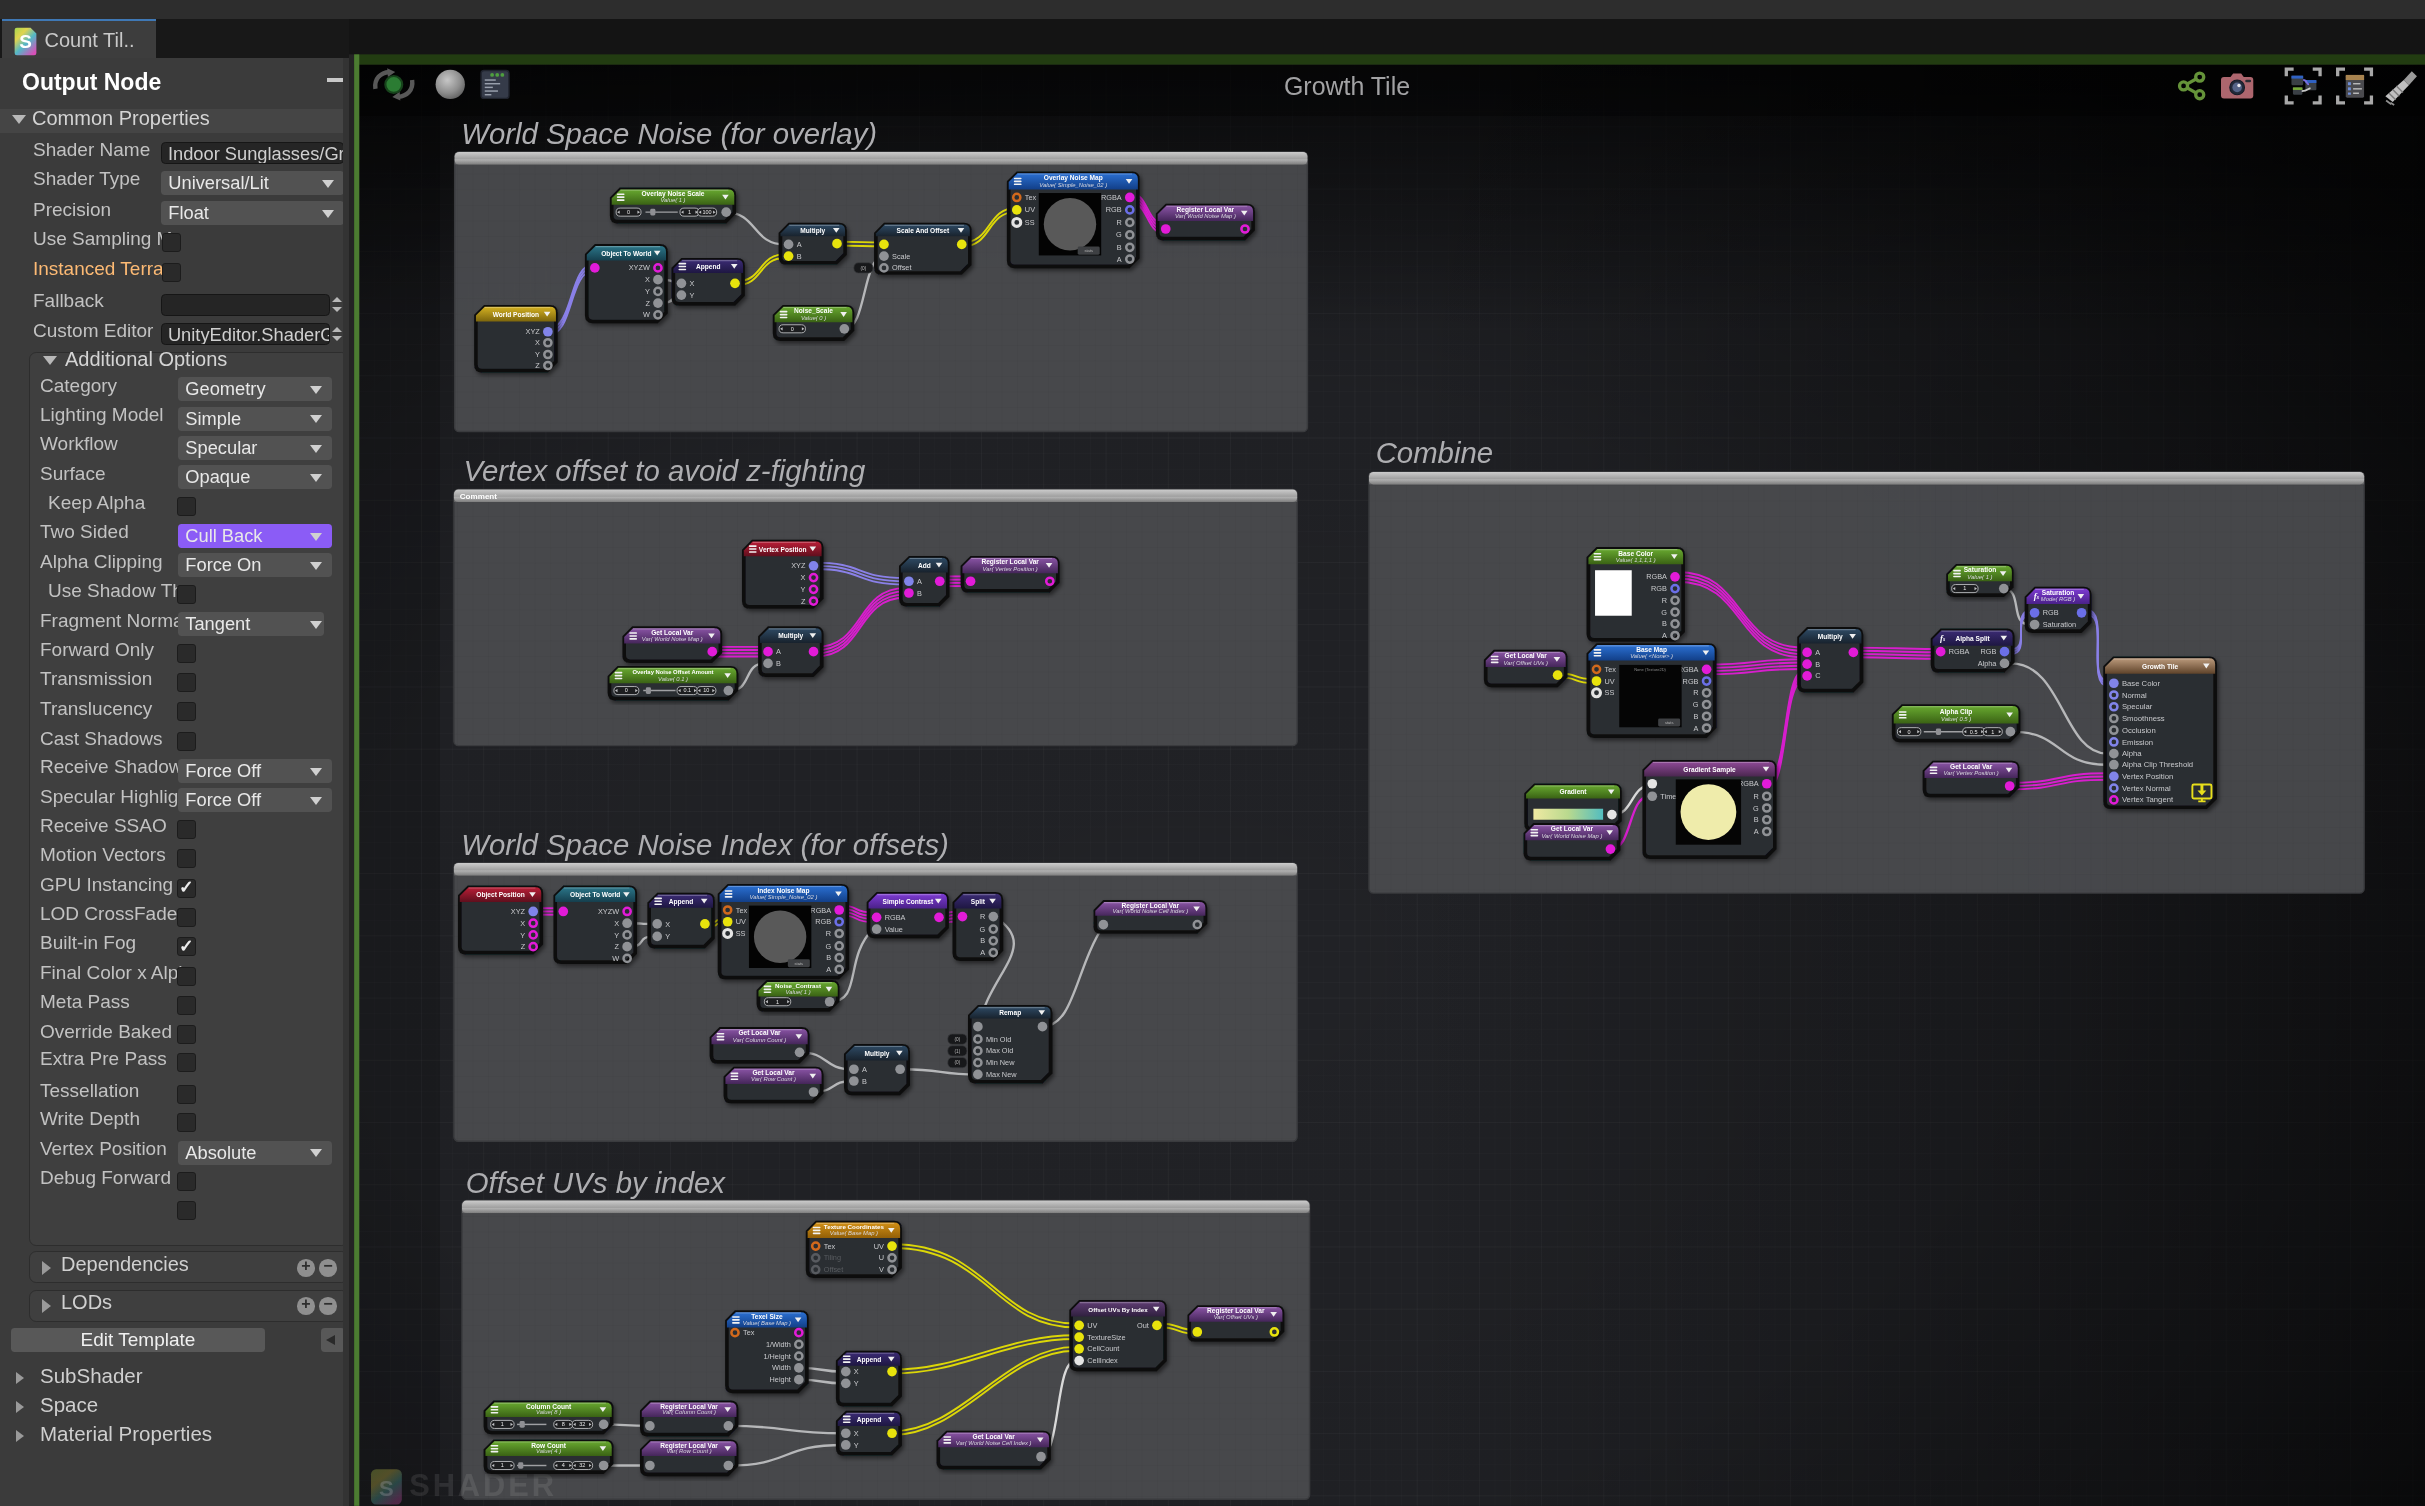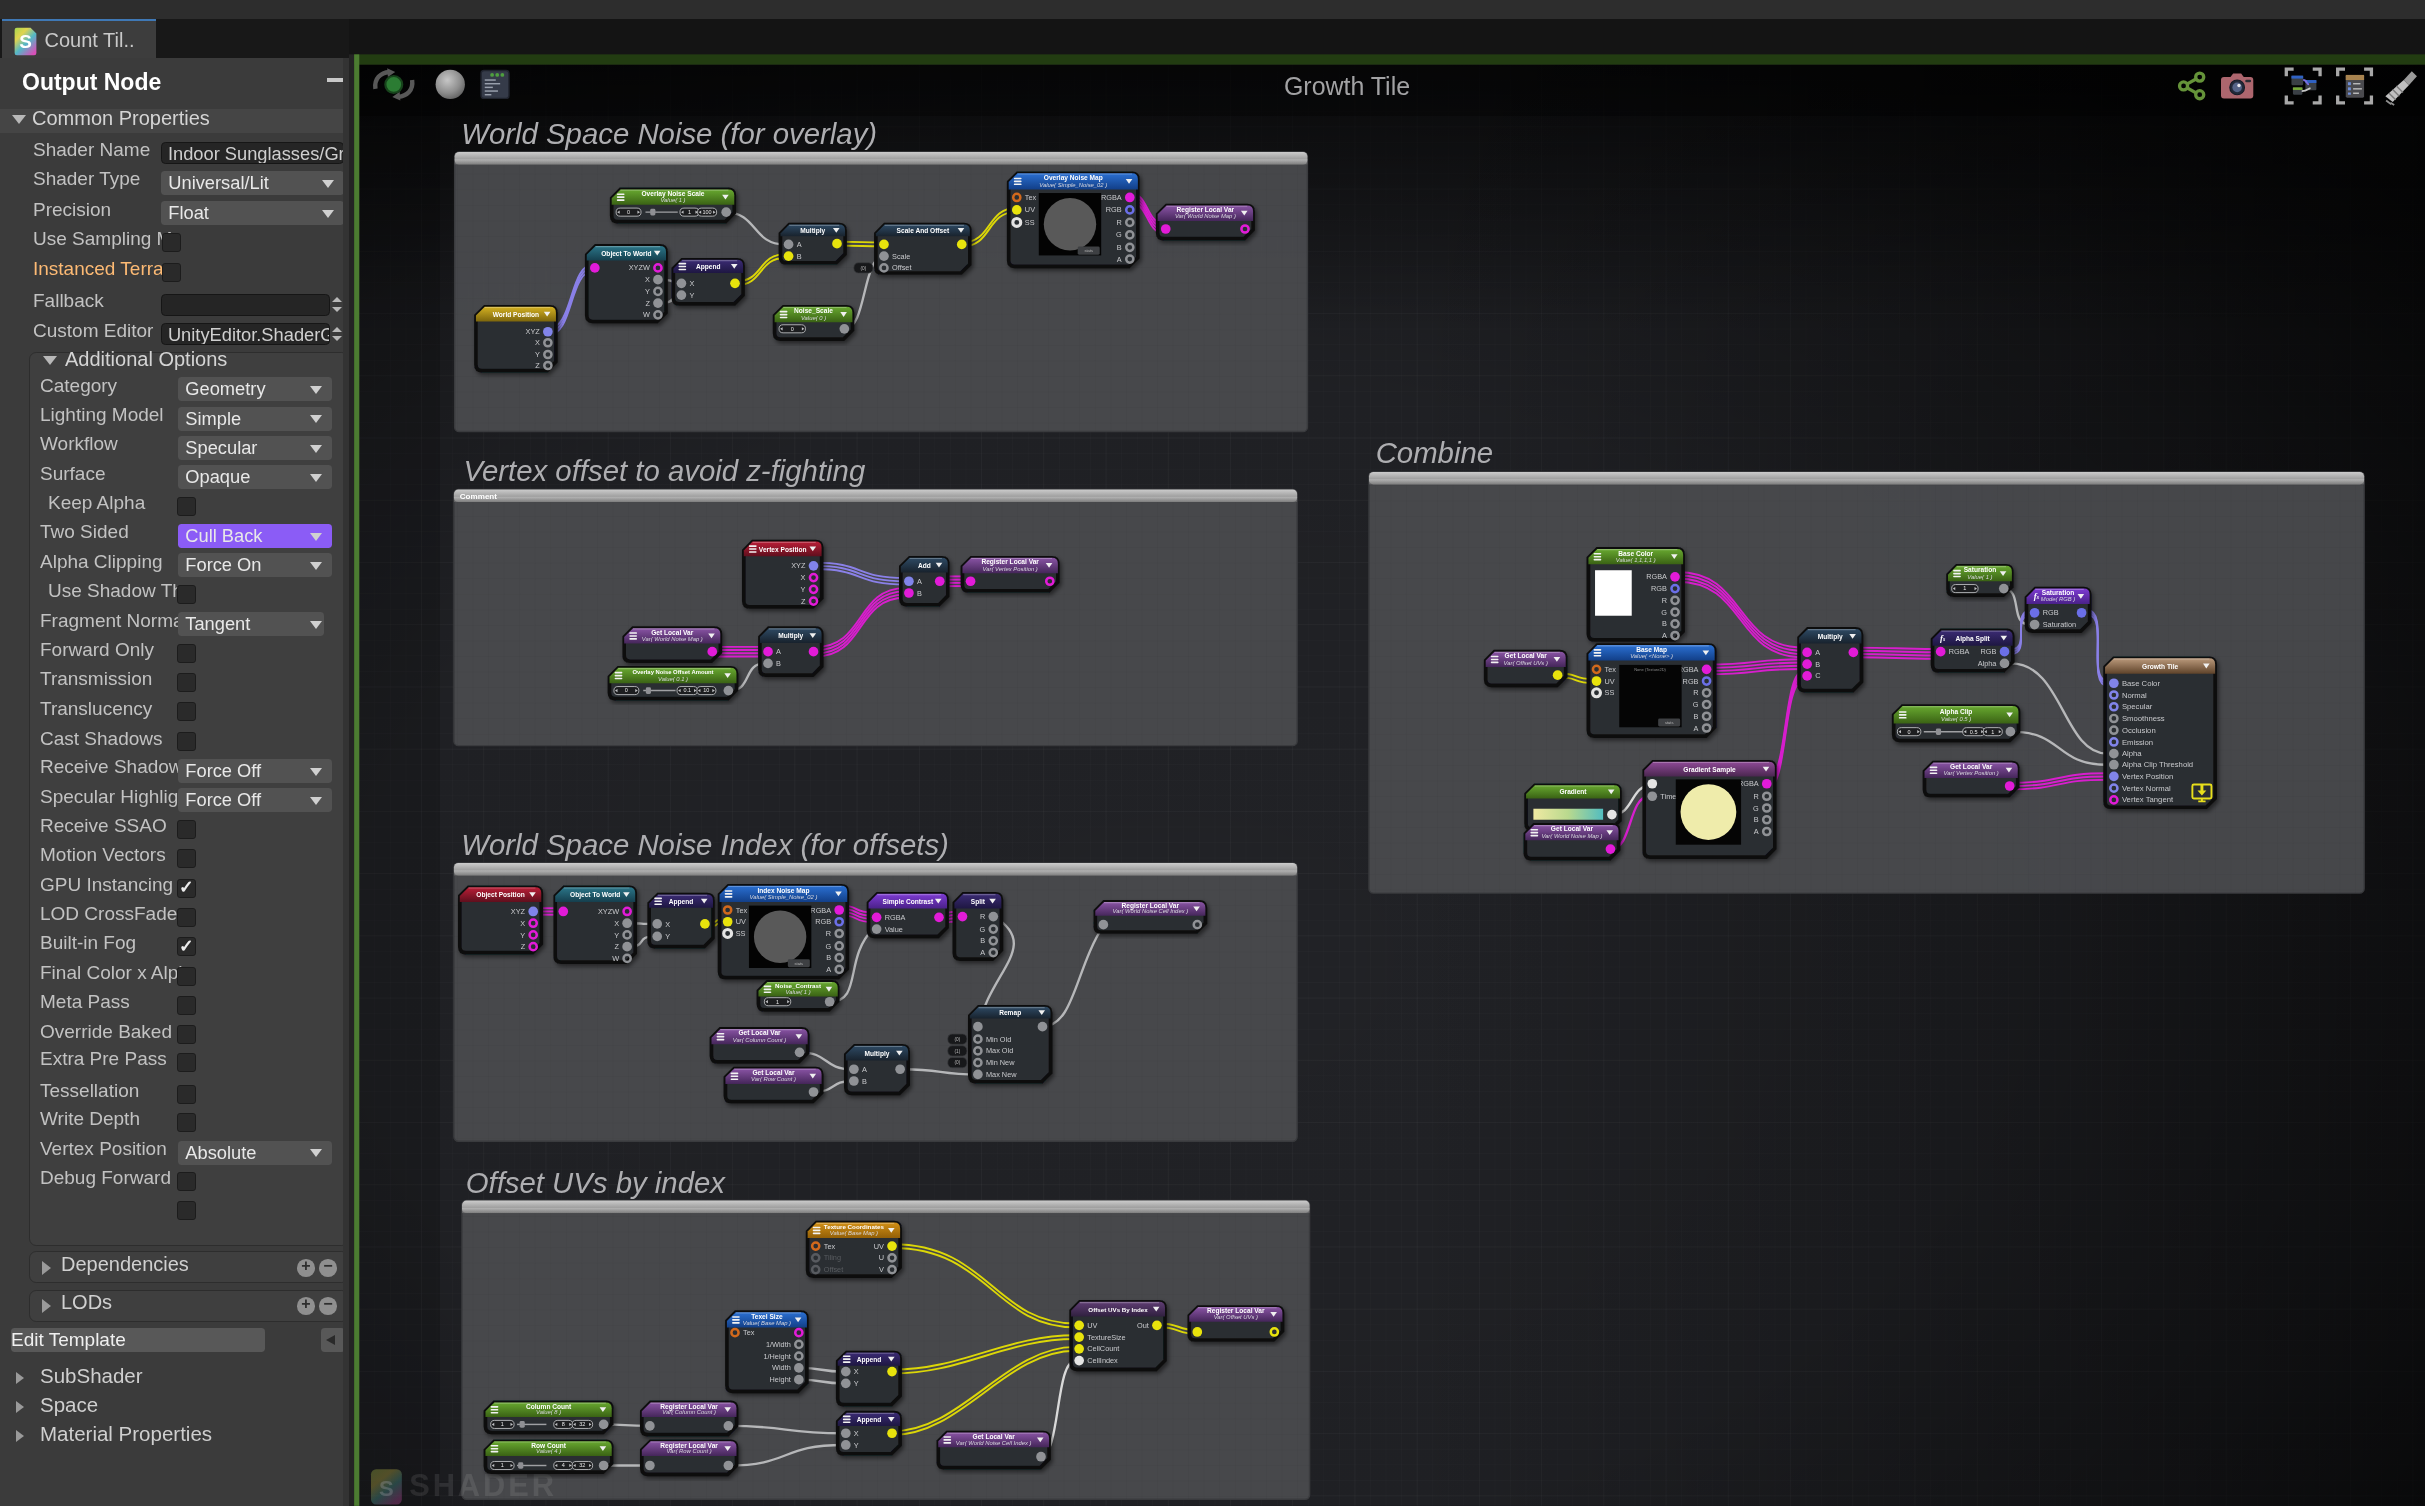--- a/index.html
+++ b/index.html
@@ -127,21 +127,21 @@
     <div style="position:absolute;left:297px;top:1199px;width:17.6px;height:17.6px;text-align:center;font-size:16px;font-weight:bold;color:#2e2e2e">+</div>
     <div style="position:absolute;left:319px;top:1201px;width:17.6px;height:17.6px;border-radius:8.8px;background:#8f8f8f"></div>
     <div style="position:absolute;left:319px;top:1199px;width:17.6px;height:17.6px;text-align:center;font-size:16px;font-weight:bold;color:#2e2e2e">−</div>
     <div style="position:absolute;left:29px;top:1232px;width:320px;height:32px;background:#3f3f3f;border:1.5px solid #2d2d2d;border-radius:7.3px;box-sizing:border-box"></div>
     <div style="position:absolute;left:42px;top:1241px;width:0;height:0;border-top:7.3px solid transparent;border-bottom:7.3px solid transparent;border-left:9.5px solid #9a9a9a"></div>
     <div style="position:absolute;left:61px;top:1233px;font-size:20px;color:#d0d0d0;white-space:nowrap">LODs</div>
     <div style="position:absolute;left:297px;top:1239px;width:17.6px;height:17.6px;border-radius:8.8px;background:#8f8f8f"></div>
     <div style="position:absolute;left:297px;top:1237px;width:17.6px;height:17.6px;text-align:center;font-size:16px;font-weight:bold;color:#2e2e2e">+</div>
     <div style="position:absolute;left:319px;top:1239px;width:17.6px;height:17.6px;border-radius:8.8px;background:#8f8f8f"></div>
     <div style="position:absolute;left:319px;top:1237px;width:17.6px;height:17.6px;text-align:center;font-size:16px;font-weight:bold;color:#2e2e2e">−</div>
-    <div style="position:absolute;left:11px;top:1270px;width:254px;height:24px;background:#585858;border-radius:3.7px;color:#f0f0f0;font-size:19px;text-align:left;line-height:24px">Edit Template</div>
+    <div style="position:absolute;left:11px;top:1270px;width:254px;height:24px;background:#585858;border-radius:3.7px;color:#f0f0f0;font-size:19px;text-align:center;line-height:24px">Edit Template</div>
     <div style="position:absolute;left:321px;top:1270px;width:23.5px;height:24px;background:#585858;border-radius:3.7px"></div>
     <div style="position:absolute;left:326px;top:1277px;width:0;height:0;border-top:5.9px solid transparent;border-bottom:5.9px solid transparent;border-right:9.5px solid #2a2a2a"></div>
     <div style="position:absolute;left:16px;top:1314px;width:0;height:0;border-top:6.6px solid transparent;border-bottom:6.6px solid transparent;border-left:8.8px solid #9a9a9a"></div>
     <div style="position:absolute;left:40px;top:1306px;font-size:20.5px;color:#cfcfcf;white-space:nowrap">SubShader</div>
     <div style="position:absolute;left:16px;top:1343px;width:0;height:0;border-top:6.6px solid transparent;border-bottom:6.6px solid transparent;border-left:8.8px solid #9a9a9a"></div>
     <div style="position:absolute;left:40px;top:1335px;font-size:20.5px;color:#cfcfcf;white-space:nowrap">Space</div>
     <div style="position:absolute;left:16px;top:1372px;width:0;height:0;border-top:6.6px solid transparent;border-bottom:6.6px solid transparent;border-left:8.8px solid #9a9a9a"></div>
     <div style="position:absolute;left:40px;top:1364px;font-size:20.5px;color:#cfcfcf;white-space:nowrap">Material Properties</div>
     <div style="position:absolute;left:343px;top:0;width:6.6px;height:100%;background:#333333"></div>
   </div>

